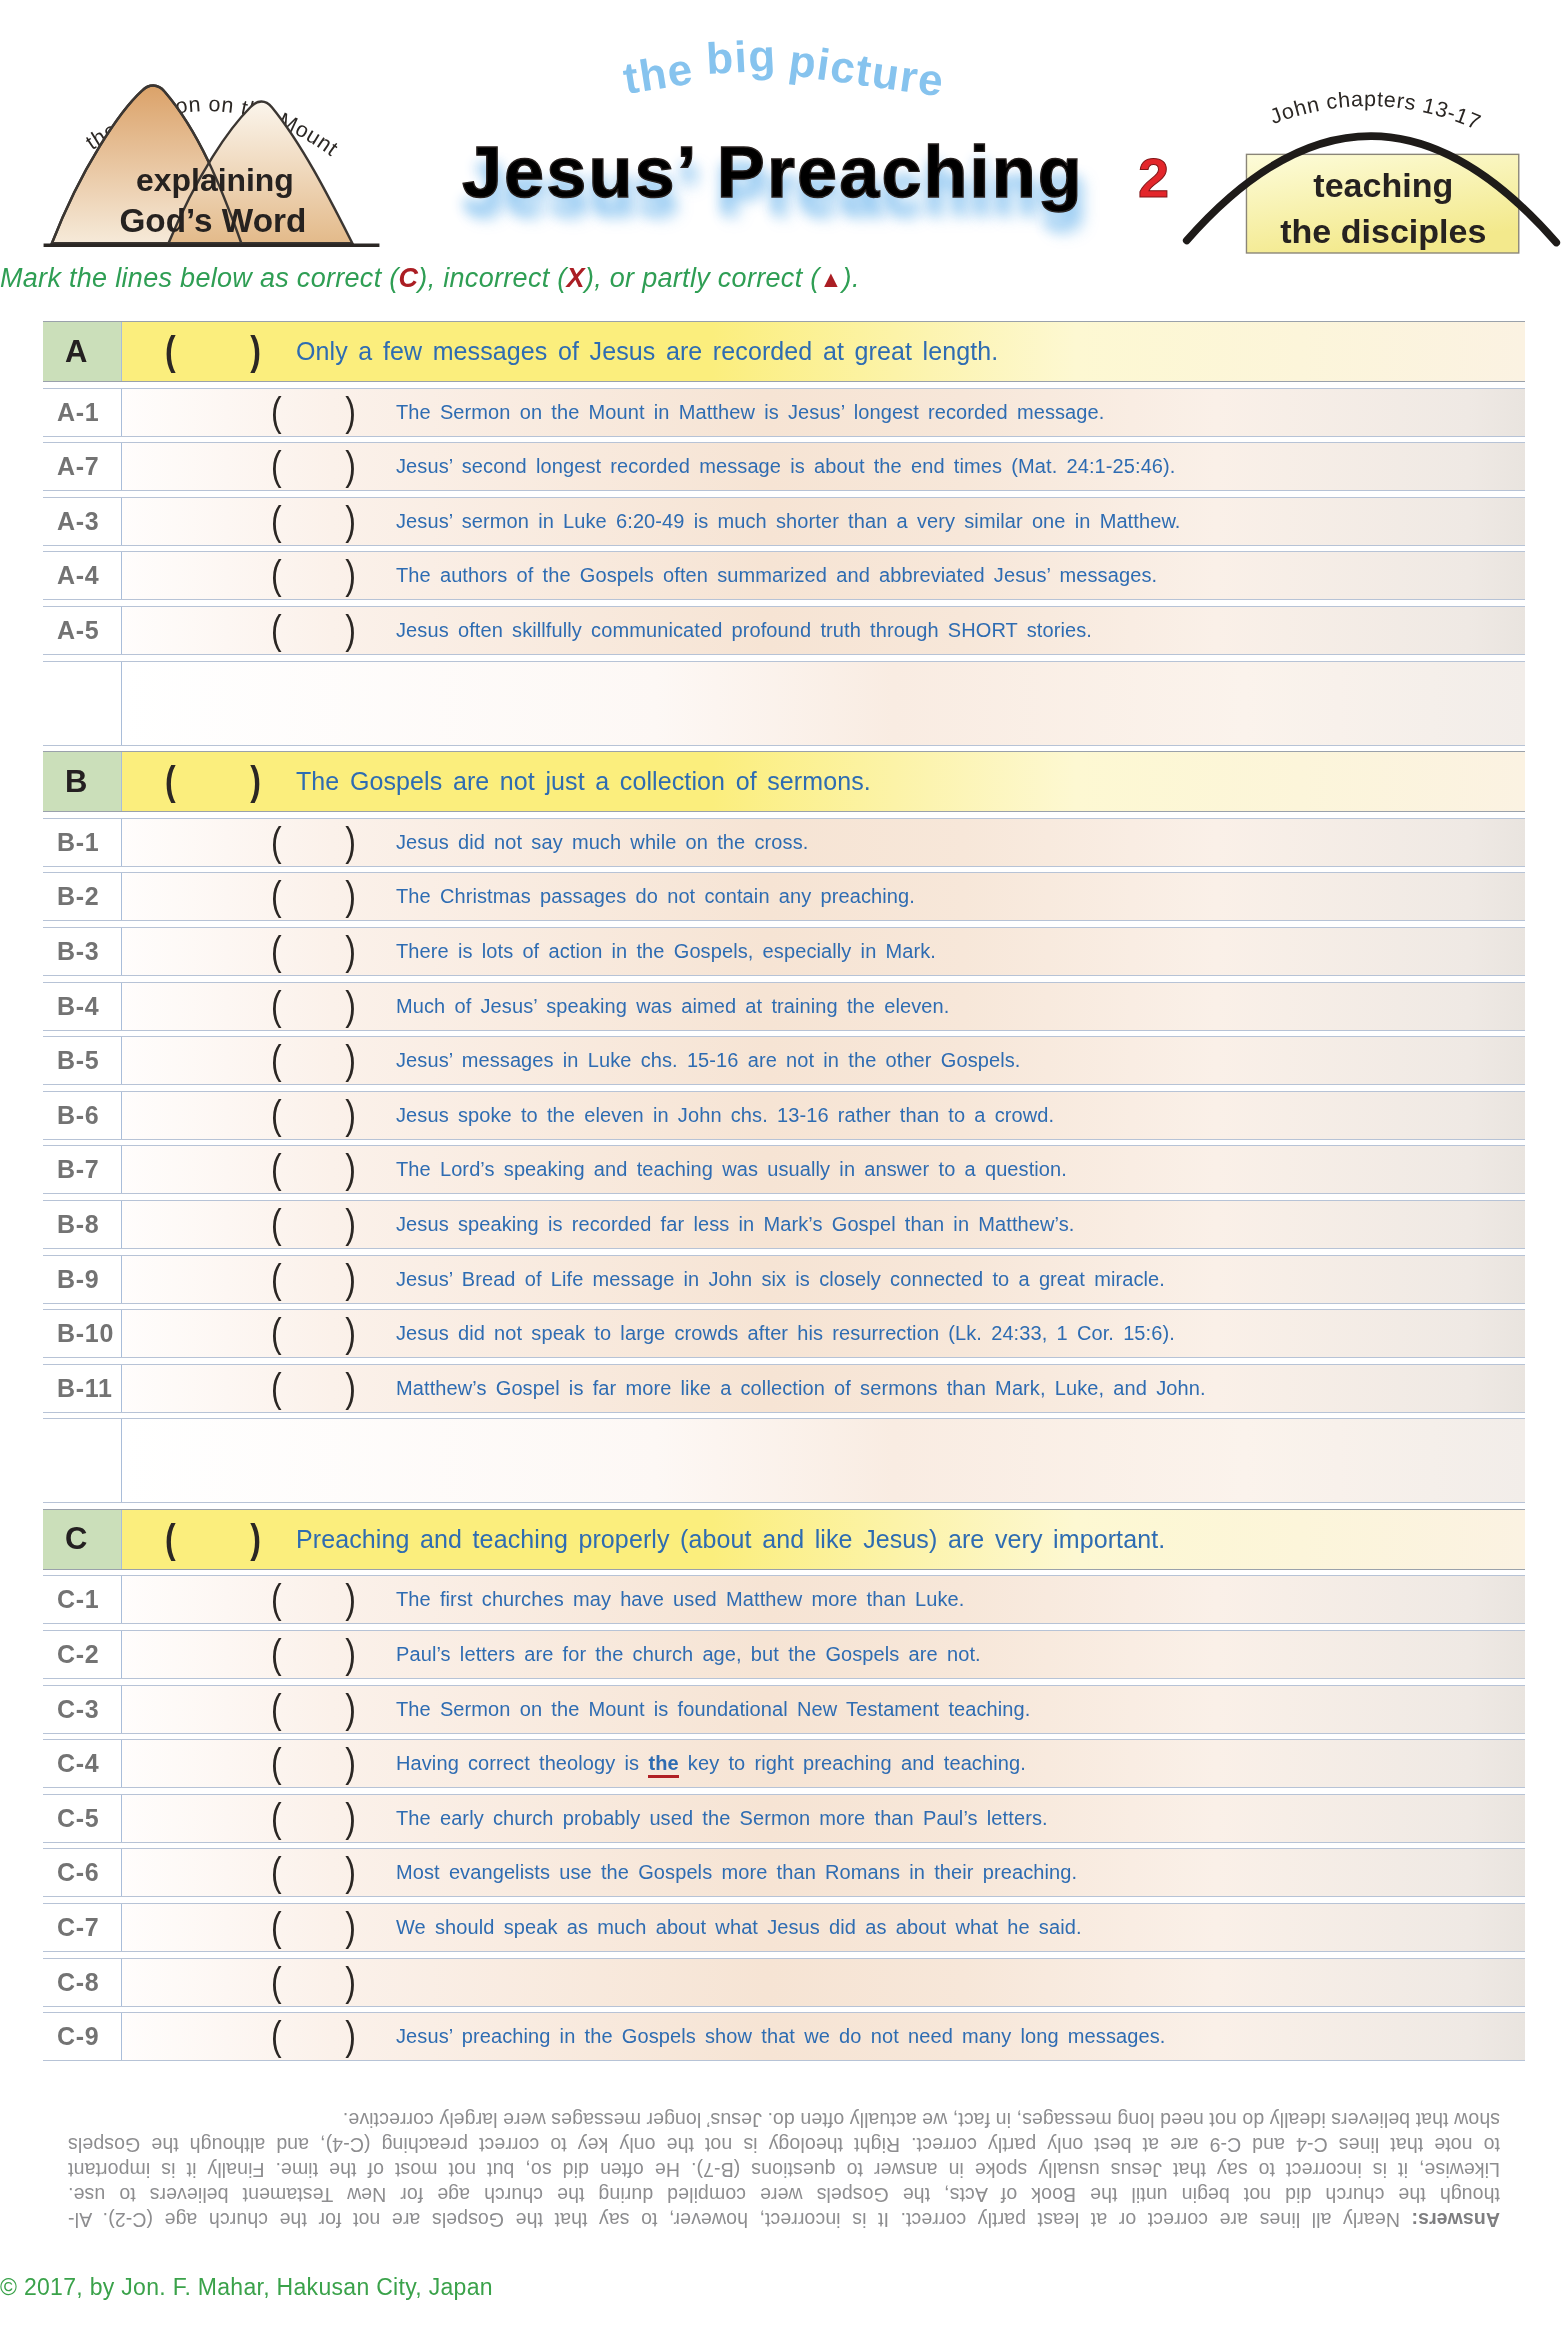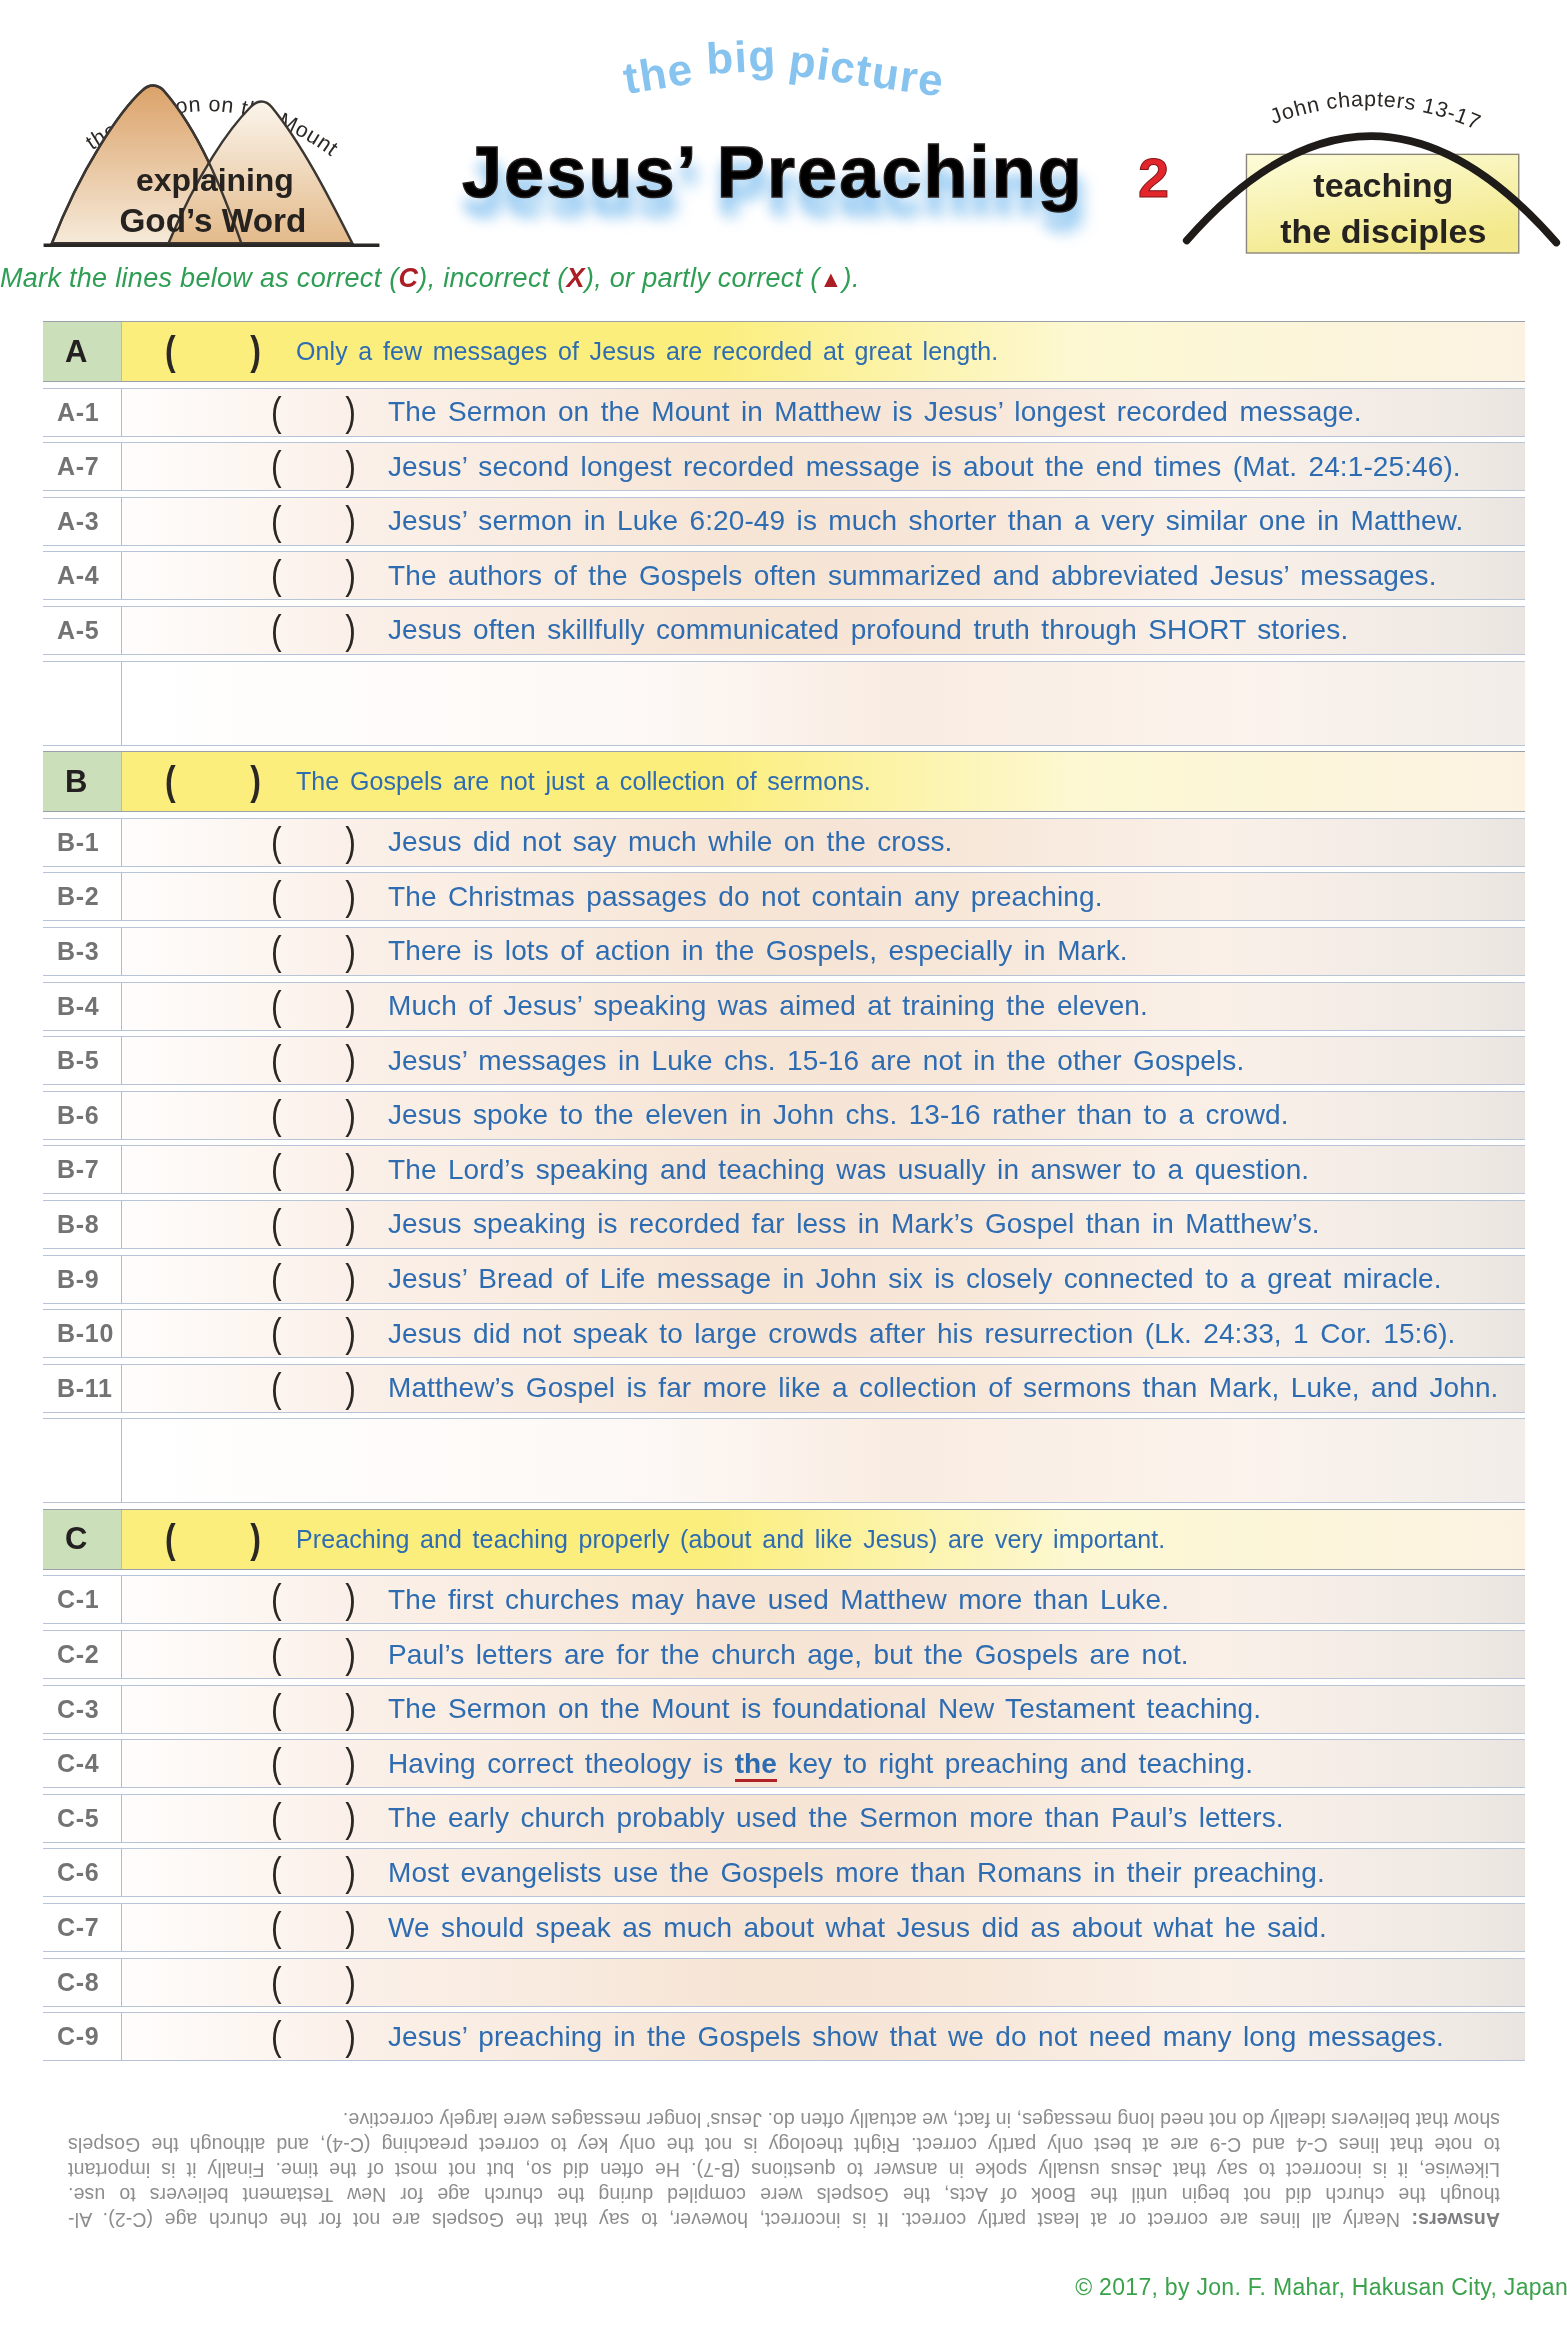--- a/index.html
+++ b/index.html
@@ -76,40 +76,40 @@
     background:linear-gradient(to right,#ffffff 0%,#fdf8f5 38%,#f9ece2 55%,#fbf3ec 80%,#f2ede9 100%);
   }
   .paren-group {
     display:flex; justify-content:space-between; align-items:center;
     margin-left:149px; width:85px; flex:0 0 85px;
     font-size:32px; color:#2b2724; font-weight:500;
   }
   .header-row .paren-group { margin-left:43px; width:96px; flex:0 0 96px; font-weight:bold; }
   .paren { display:inline-block; transform:scaleY(1.25); }
   .row-text {
-    margin-left:32px; font-size:28px; color:#2e6cb2;
+    margin-left:40px; font-size:20px; color:#2e6cb2;
     word-spacing:3.5px; letter-spacing:0.1px;
   }
   .header-row .row-text { margin-left:35px; font-weight:normal; font-size:25px; }
   .row-text .u {
     font-weight:bold; border-bottom:3.5px solid #b02025; padding-bottom:0.7px;
   }
 
   
   .answers {
     position:absolute; top:2107px; left:50%; width:1432px;
     transform:translateX(-50%) rotate(180deg);
     color:#8d8d8f; font-size:19.5px; line-height:25px; letter-spacing:0.1px;
   }
   .ans-line { text-align:justify; text-align-last:justify; }
   .ans-line:last-child { text-align-last:left; }
   .ans-line b { color:#7e7e80; }
 
   .copyright {
-    position:absolute; top:2274px; left:0; width:100%; text-align:right;
+    position:absolute; top:2274px; left:0; width:100%; text-align:left;
     font-size:23px; color:#3aa24a; letter-spacing:0.3px;
   }
 </style>
 </head>
 <body>
 
 <div class="page">
 
   <svg class="logo-left" viewBox="0 0 500 330" xmlns="http://www.w3.org/2000/svg" xmlns:xlink="http://www.w3.org/1999/xlink">
     <defs>

